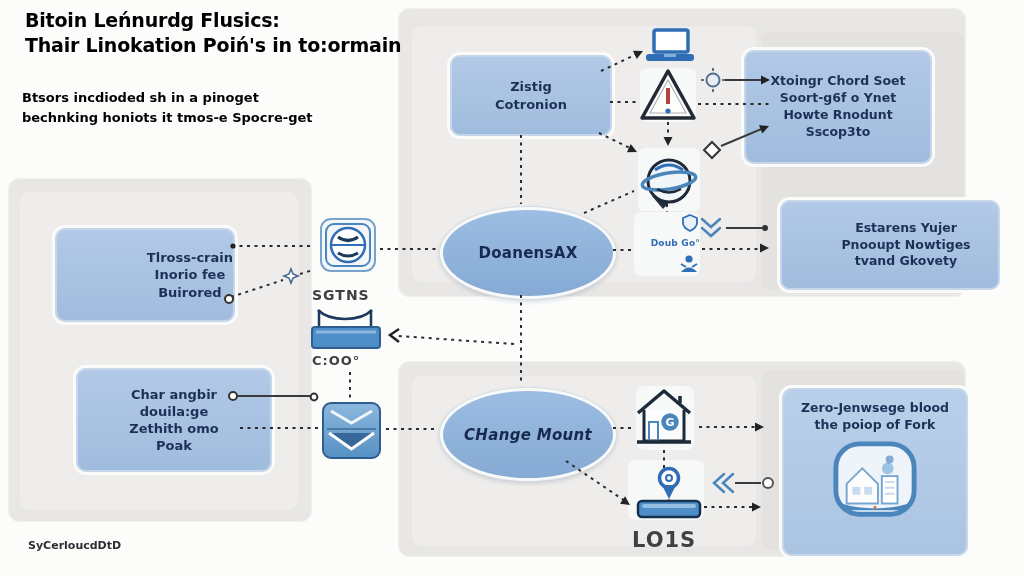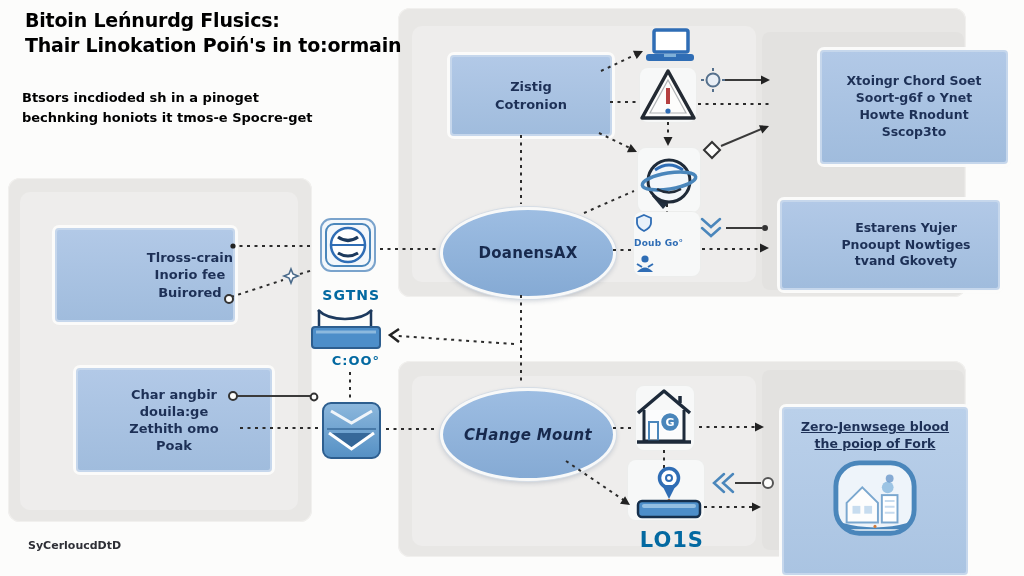--- a/index.html
+++ b/index.html
@@ -3,35 +3,35 @@
 <meta charset="utf-8">
 <style>
   html,body{margin:0;padding:0;background:#ffffff;font-family:"DejaVu Sans","Liberation Sans",sans-serif;}
   #stage{position:relative;width:1024px;height:576px;background:#fcfcfb;overflow:hidden;}
   .panel{position:absolute;border-radius:12px;}
   .p-outer{background:#e8e7e5;box-shadow:inset 0 0 0 1px #f1f0ee;}
   .p-inner{background:#eeedec;border-radius:10px;}
   .p-col{background:#e3e2e0;border-radius:8px;}
   .card{position:absolute;background:#f7f8f8;border-radius:8px;box-shadow:0 0 0 1px #ecedec;z-index:2;}
   .nbox{position:absolute;z-index:3;display:flex;align-items:center;justify-content:center;text-align:center;
-        background:linear-gradient(180deg,#b2c9e7,#a0bcdd);border:2px solid #c6d7ec;border-radius:4px;
+        background:linear-gradient(180deg,#b2c9e7,#a0bcdd);border:2px solid #c6d7ec;border-radius:10px;
         box-shadow:0 0 0 3px rgba(252,252,251,.95),0 1px 3px rgba(40,60,90,.18);
         color:#1d3056;font-weight:bold;font-size:13px;line-height:1.32;white-space:pre-line;}
   .nbox.small{font-size:12.5px;line-height:1.35;}
   .nbox.tall{flex-direction:column;justify-content:flex-start;padding-top:10px;background:linear-gradient(180deg,#bad0ea,#aac4e2);}
   .ellipse{position:absolute;z-index:3;display:flex;align-items:center;justify-content:center;text-align:center;
         background:linear-gradient(180deg,#9dbde2,#85aad4);border:3px solid #f8f9f9;border-radius:50%;
         box-shadow:0 0 0 1px #d5dde6,0 2px 5px rgba(40,60,90,.22);color:#17294d;font-weight:bold;font-size:15px;letter-spacing:.3px;}
-  .lbl{position:absolute;z-index:4;color:#0369a1;font-weight:bold;text-align:right;}
+  .lbl{position:absolute;z-index:4;color:#404040;font-weight:bold;text-align:left;}
   .title{position:absolute;left:25px;top:8px;width:430px;font-size:19px;font-weight:bold;color:#000000;
         line-height:1.3;white-space:pre-line;letter-spacing:-.2px;z-index:4;}
   .subtitle{position:absolute;left:22px;top:88px;width:340px;font-size:13px;font-weight:bold;color:#000000;
         line-height:1.55;white-space:pre-line;z-index:4;}
   .caption{position:absolute;left:28px;top:539px;font-size:11px;font-weight:bold;color:#2e2f36;z-index:4;}
-  .doubgo{display:flex;flex-direction:column;align-items:flex-start;justify-content:center;gap:6px;}
+  .doubgo{display:flex;flex-direction:column;align-items:flex-end;justify-content:center;gap:6px;}
   .doubgo .dg-label{font-size:9px;font-weight:bold;color:#2f6db5;letter-spacing:.2px;}
   svg.overlay{position:absolute;left:0;top:0;z-index:5;pointer-events:none;}
   .bx3-label{white-space:pre-line;}
 </style>
 </head>
 <body>
 
 <div id="stage">
 
   <div class="panel p-outer" style="left:8px;top:178px;width:304px;height:344px;"></div>
@@ -79,32 +79,32 @@
   <div class="nbox" style="left:450px;top:55px;width:158px;height:77px;">
     <span>Zistig
 Cotronion</span>
   </div>
   <div class="ellipse" style="left:440px;top:207px;width:170px;height:86px;text-align:right;">
     <span>DoanensAX</span>
   </div>
   <div class="ellipse" style="left:440px;top:388px;width:170px;height:87px;font-style:italic;">
     <span>CHange Mount</span>
   </div>
-  <div class="nbox small" style="left:820px;top:50px;width:184px;height:110px;">
+  <div class="nbox small" style="left:744px;top:50px;width:184px;height:110px;">
     <span>Xtoingr Chord Soet
 Soort-g6f o Ynet
 Howte Rnodunt
 Sscop3to</span>
   </div>
   <div class="nbox small" style="left:780px;top:200px;width:184px;height:86px;padding-left:32px;">
     <span>Estarens Yujer
 Pnooupt Nowtiges
 tvand Gkovety</span>
   </div>
-  <div class="nbox small tall" style="left:782px;top:407px;width:182px;height:154px;text-decoration:underline;">
+  <div class="nbox small tall" style="left:782px;top:388px;width:182px;height:154px;">
     <span class="bx3-label">Zero-Jenwsege blood
 the poiop of Fork</span>
     <svg width="88" height="86" viewBox="0 0 90 86" style="margin-top:4px;">
       <rect x="5" y="5" width="80" height="72" rx="24" fill="#eef4fa" stroke="#4a86bb" stroke-width="5"></rect>
       <path d="M16 46 L32 30 L48 46 V66 H16 Z" fill="#fdfdfd" stroke="#7aa7cf" stroke-width="2"></path>
       <rect x="22" y="49" width="8" height="8" fill="#c7dcef"></rect>
       <rect x="34" y="49" width="8" height="8" fill="#c7dcef"></rect>
       <rect x="52" y="38" width="16" height="28" fill="#ffffff" stroke="#7aa7cf" stroke-width="2"></rect>
       <path d="M55 44 h10 M55 50 h10 M55 56 h10" stroke="#c7dcef" stroke-width="2"></path>
       <circle cx="58" cy="30" r="6" fill="#9cc4e4"></circle>

